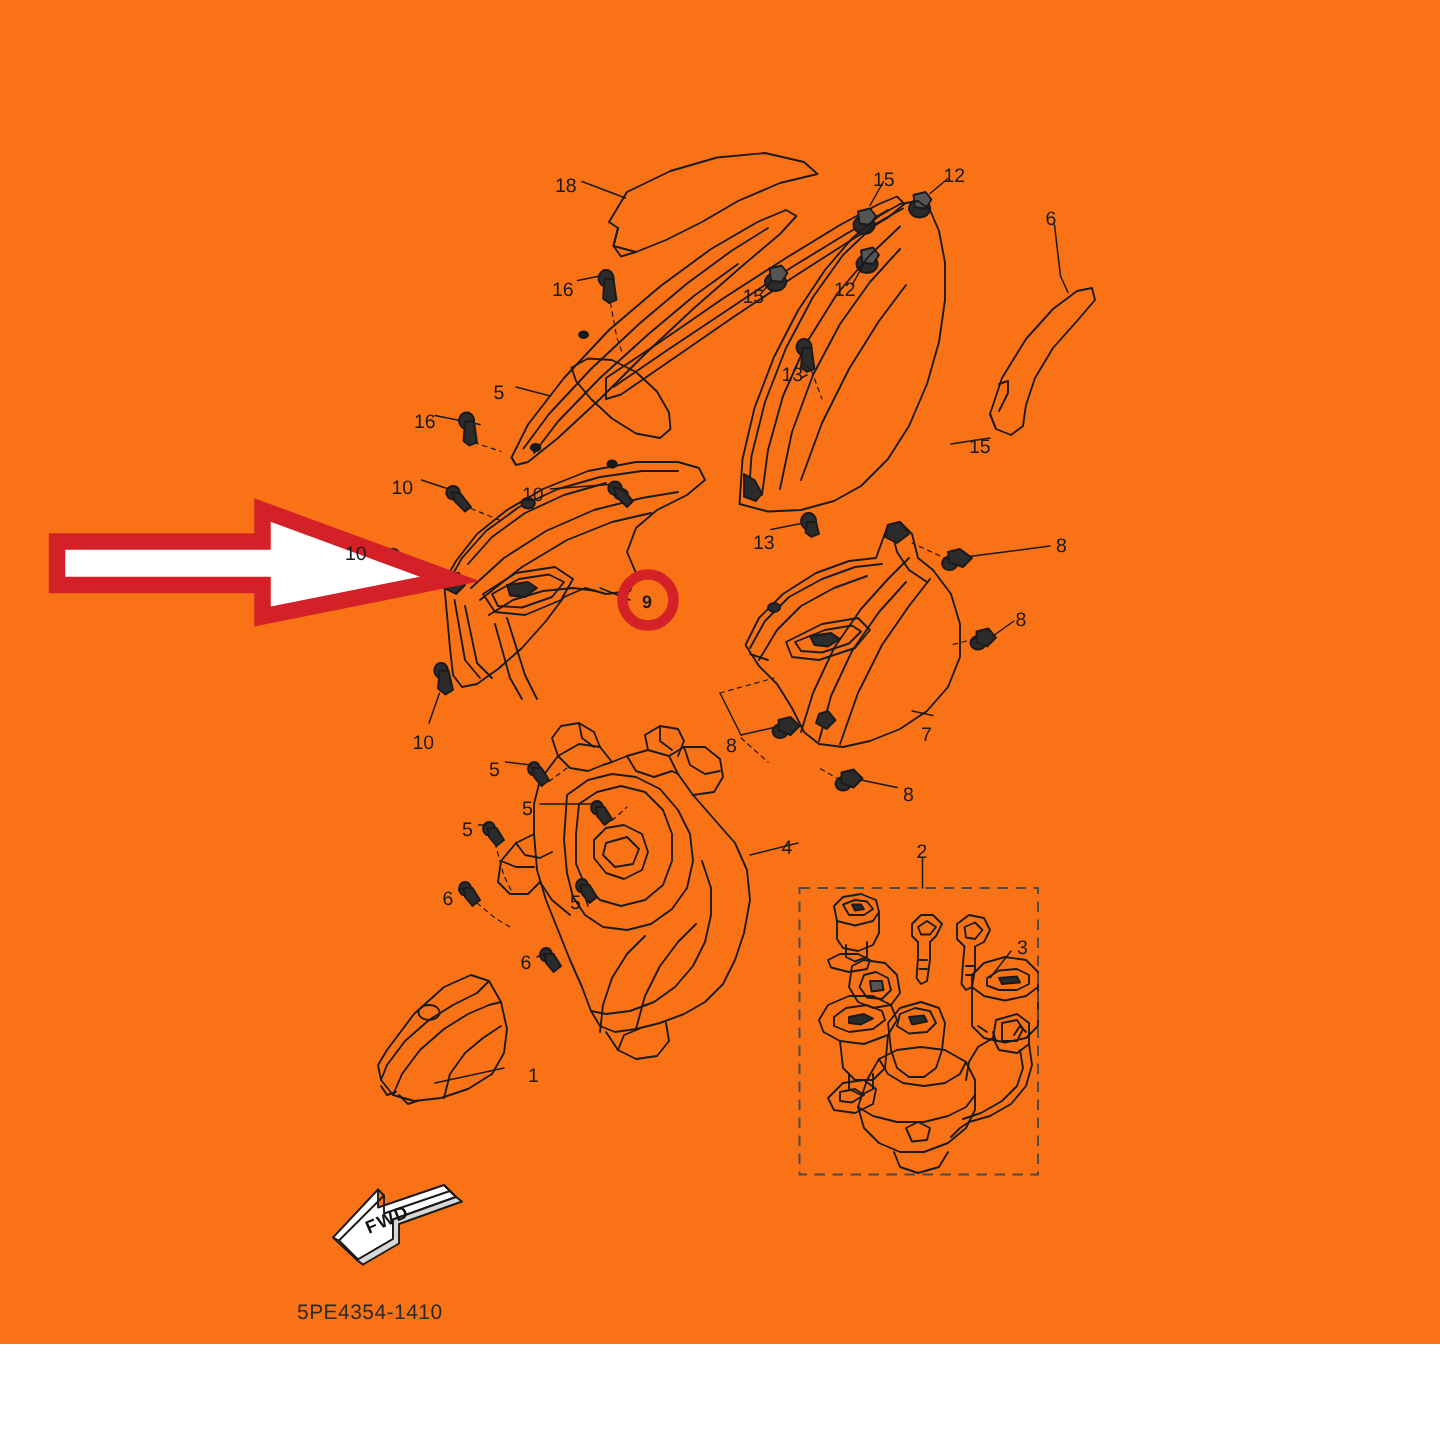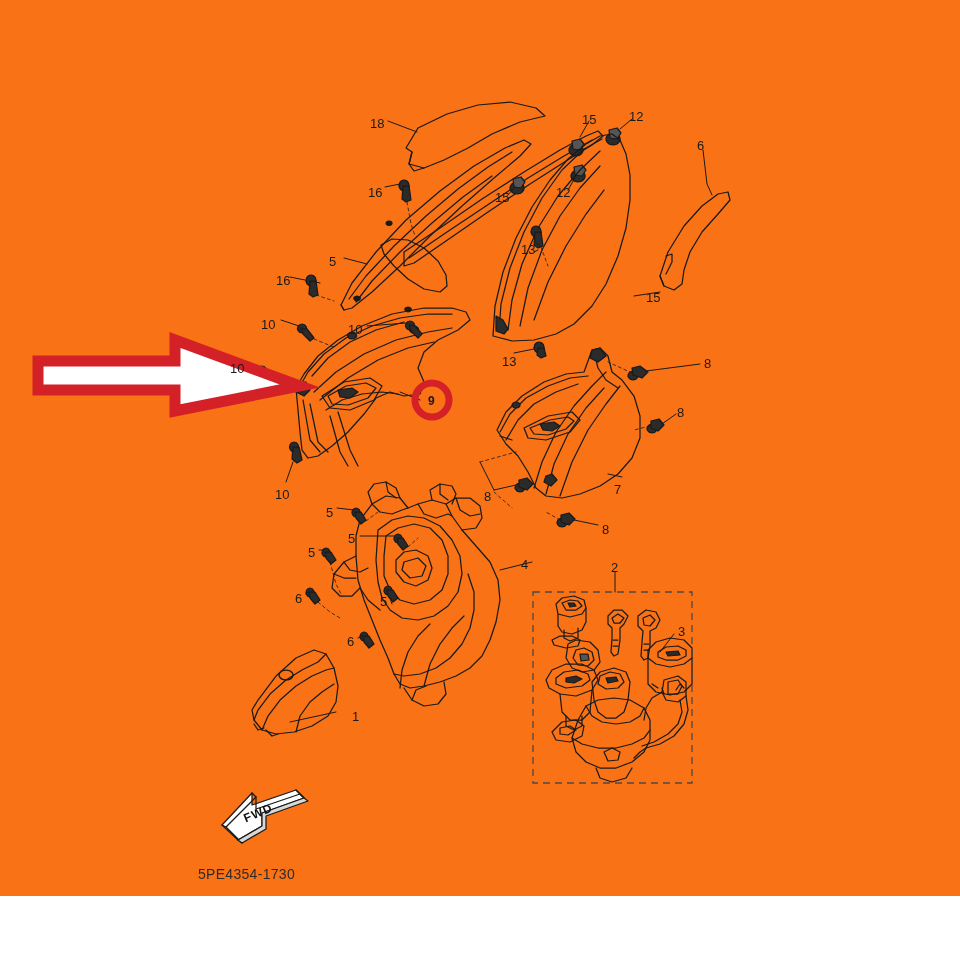--- a/index.html
+++ b/index.html
@@ -438,15 +438,15 @@
     <span class="lbl" style="left:380px;top:595px;">5</span>
     <span class="lbl" style="left:678px;top:625px;">3</span>
     <span class="lbl" style="left:347px;top:635px;">6</span>
     <span class="lbl" style="left:352px;top:710px;">1</span>
   </div>
 
   <span class="cal9" style="left:428px;top:394px;font-weight:bold;">9</span>
 
   <span class="fwdtext" style="left:243px;top:806px;">FWD</span>
 
-  <span class="partno" style="left:198px;top:866px;">5PE4354-1730</span>
+  <span class="partno" style="left:198px;top:866px;">5PE4354-1410</span>
 
 </div>
 
 </body></html>

